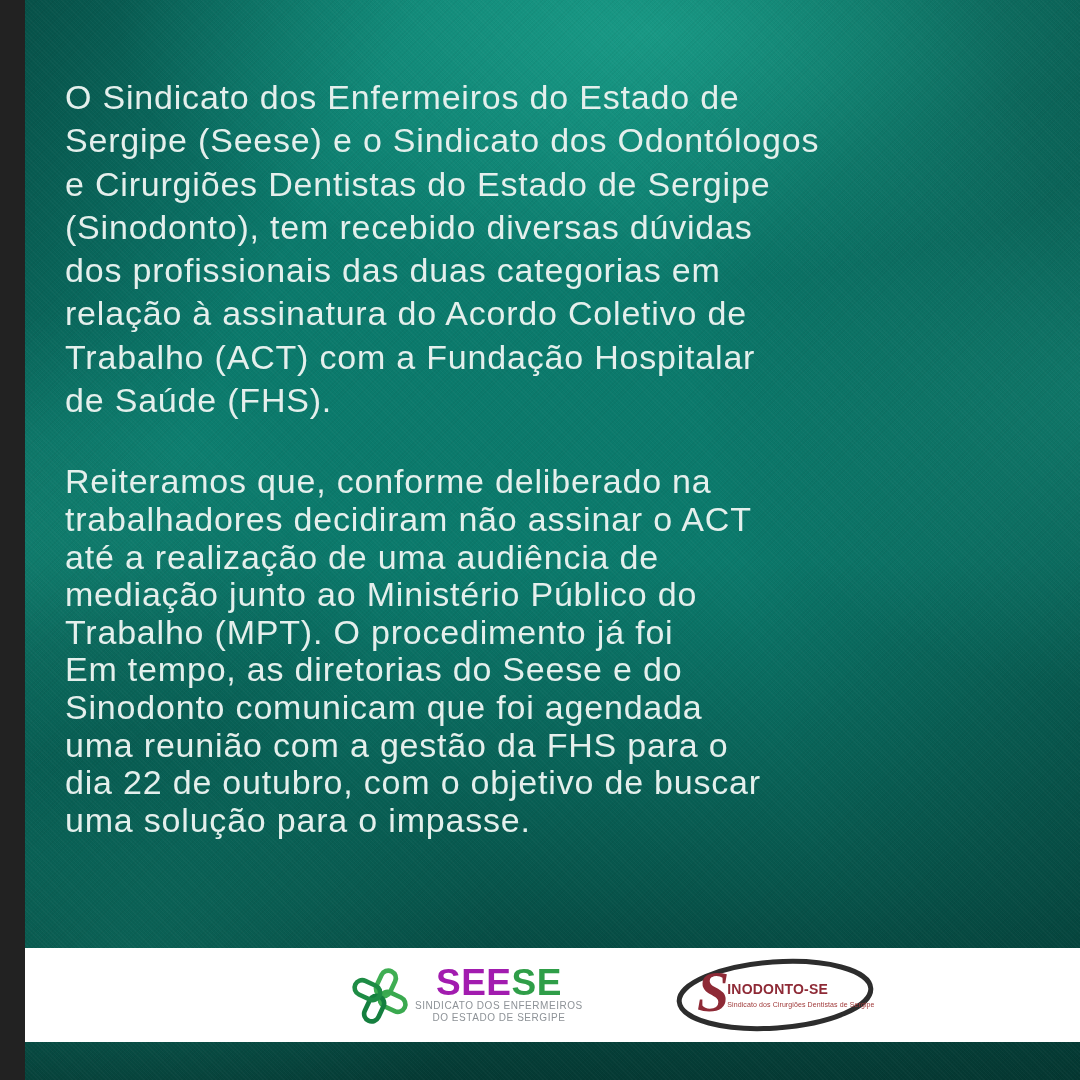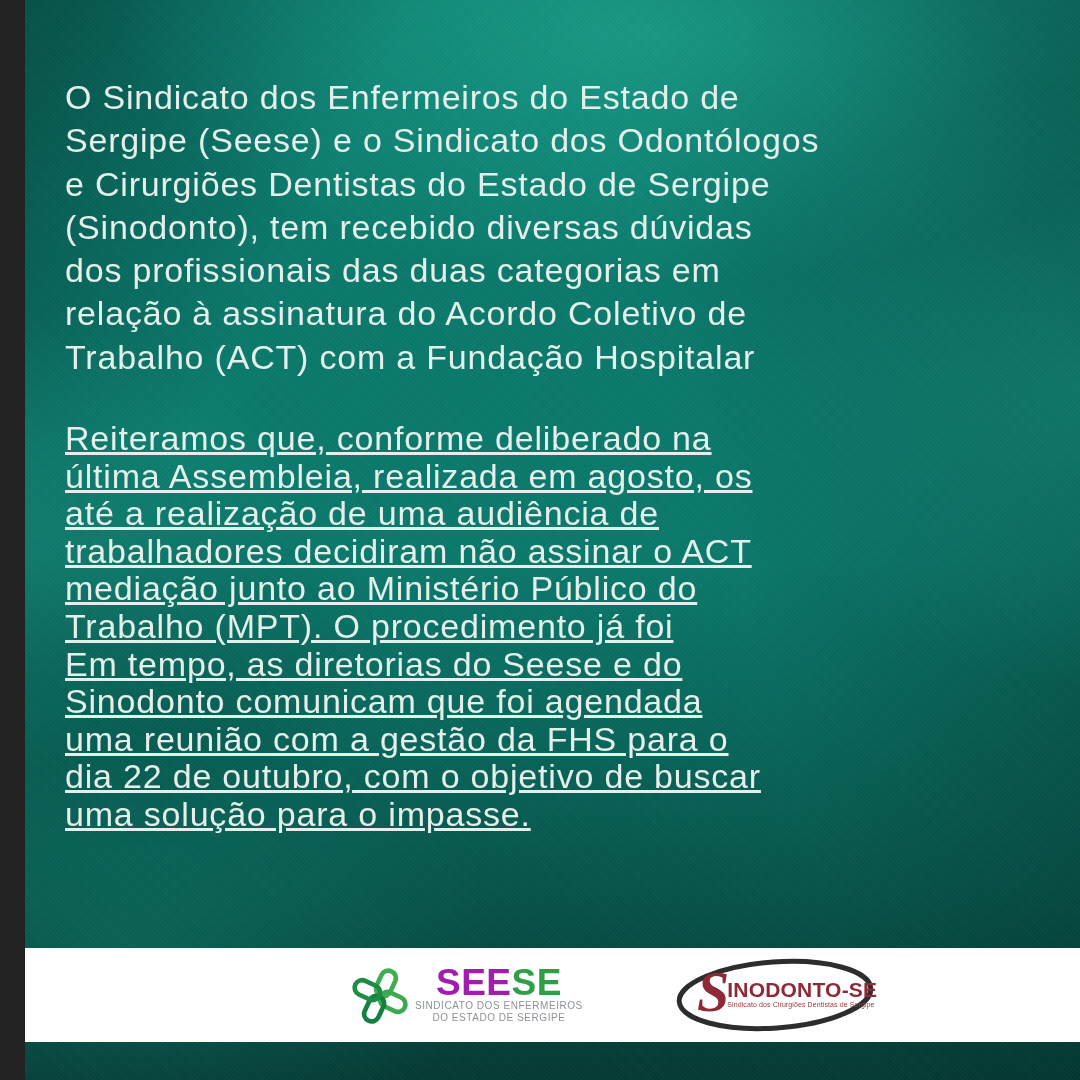--- a/index.html
+++ b/index.html
@@ -16,63 +16,63 @@
       radial-gradient(ellipse 520px 300px at 10% 88%, rgba(22,146,126,0.30), rgba(22,146,126,0) 70%),
       radial-gradient(ellipse 420px 300px at 6% 60%, rgba(2,52,46,0.35), rgba(2,52,46,0) 70%),
       linear-gradient(118deg, rgba(3,48,44,0.55) 0%, rgba(3,48,44,0) 24%),
       linear-gradient(75deg, rgba(3,45,40,0) 62%, rgba(3,45,40,0.42) 92%),
       linear-gradient(to bottom, rgba(2,40,36,0) 52%, rgba(2,40,36,0.45) 82%, rgba(2,33,30,0.72) 100%);
     margin-left: 25px;
   }
   .text-block{position:absolute;left:40px;top:76px;width:1010px;color:#e4efec;}
   .para{margin:0;font-size:34px;font-weight:400;letter-spacing:0.8px;}
   .para-1{line-height:43.3px;}
-  .para-2{line-height:37.6px;margin-top:41px;text-decoration:underline;}
+  .para-2{line-height:37.6px;margin-top:41px;}
 
   .footer-strip{position:absolute;left:0;top:948px;width:1080px;height:94px;background:#ffffff;}
 
   
   .seese-logo{position:absolute;left:326px;top:0;height:94px;display:flex;align-items:center;}
   .seese-icon{width:58px;height:58px;margin-top:2px;}
   .seese-textcol{display:flex;flex-direction:column;align-items:center;margin-left:6px;}
   .seese-wordmark{font-weight:bold;font-size:37px;line-height:34px;letter-spacing:0.5px;}
   .seese-wordmark .gray{color:#a21caf;}
   .seese-wordmark .green{color:#2f9e48;text-align:right;}
   .seese-sub{color:#8d9297;font-size:10px;line-height:12px;letter-spacing:0.55px;white-space:nowrap;}
 
   
   .sinodonto-logo{position:absolute;left:650px;top:11px;width:200px;height:72px;}
   .sinodonto-ellipse{position:absolute;left:0;top:0;width:200px;height:72px;transform:rotate(-4deg);}
   .sinodonto-inner{position:absolute;left:22px;top:4px;display:flex;align-items:flex-start;}
   .sinodonto-s{font-family:"Liberation Serif",serif;font-style:italic;font-weight:bold;
     font-size:58px;line-height:58px;color:#8e2a36;}
   .sinodonto-rightcol{display:flex;flex-direction:column;margin-left:-2px;margin-top:16px;}
-  .sinodonto-name{font-weight:bold;font-size:21px;line-height:21px;letter-spacing:0.2px;color:#8e2a36;white-space:nowrap;}
+  .sinodonto-name{font-weight:bold;font-size:14px;line-height:21px;letter-spacing:0.2px;color:#8e2a36;white-space:nowrap;}
   .sinodonto-sub{font-size:7px;line-height:9px;color:#a03a3a;white-space:nowrap;letter-spacing:0.1px;}
 </style>
 </head>
 <body>
 
 <div class="canvas">
 
   <div class="text-block">
     <div class="para para-1">
         <div>O Sindicato dos Enfermeiros do Estado de</div>
         <div>Sergipe (Seese) e o Sindicato dos Odontólogos</div>
         <div>e Cirurgiões Dentistas do Estado de Sergipe</div>
         <div>(Sinodonto), tem recebido diversas dúvidas</div>
         <div>dos profissionais das duas categorias em</div>
         <div>relação à assinatura do Acordo Coletivo de</div>
         <div>Trabalho (ACT) com a Fundação Hospitalar</div>
+        <div>de Saúde (FHS).</div>
       </div>
     <div class="para para-2">
         <div>Reiteramos que, conforme deliberado na</div>
-        <div>última Assembleia, realizada em agosto, os</div>
+        <div>trabalhadores decidiram não assinar o ACT</div>
         <div>até a realização de uma audiência de</div>
-        <div>trabalhadores decidiram não assinar o ACT</div>
         <div>mediação junto ao Ministério Público do</div>
         <div>Trabalho (MPT). O procedimento já foi</div>
         <div>Em tempo, as diretorias do Seese e do</div>
         <div>Sinodonto comunicam que foi agendada</div>
         <div>uma reunião com a gestão da FHS para o</div>
         <div>dia 22 de outubro, com o objetivo de buscar</div>
         <div>uma solução para o impasse.</div>
       </div>
   </div>
 

